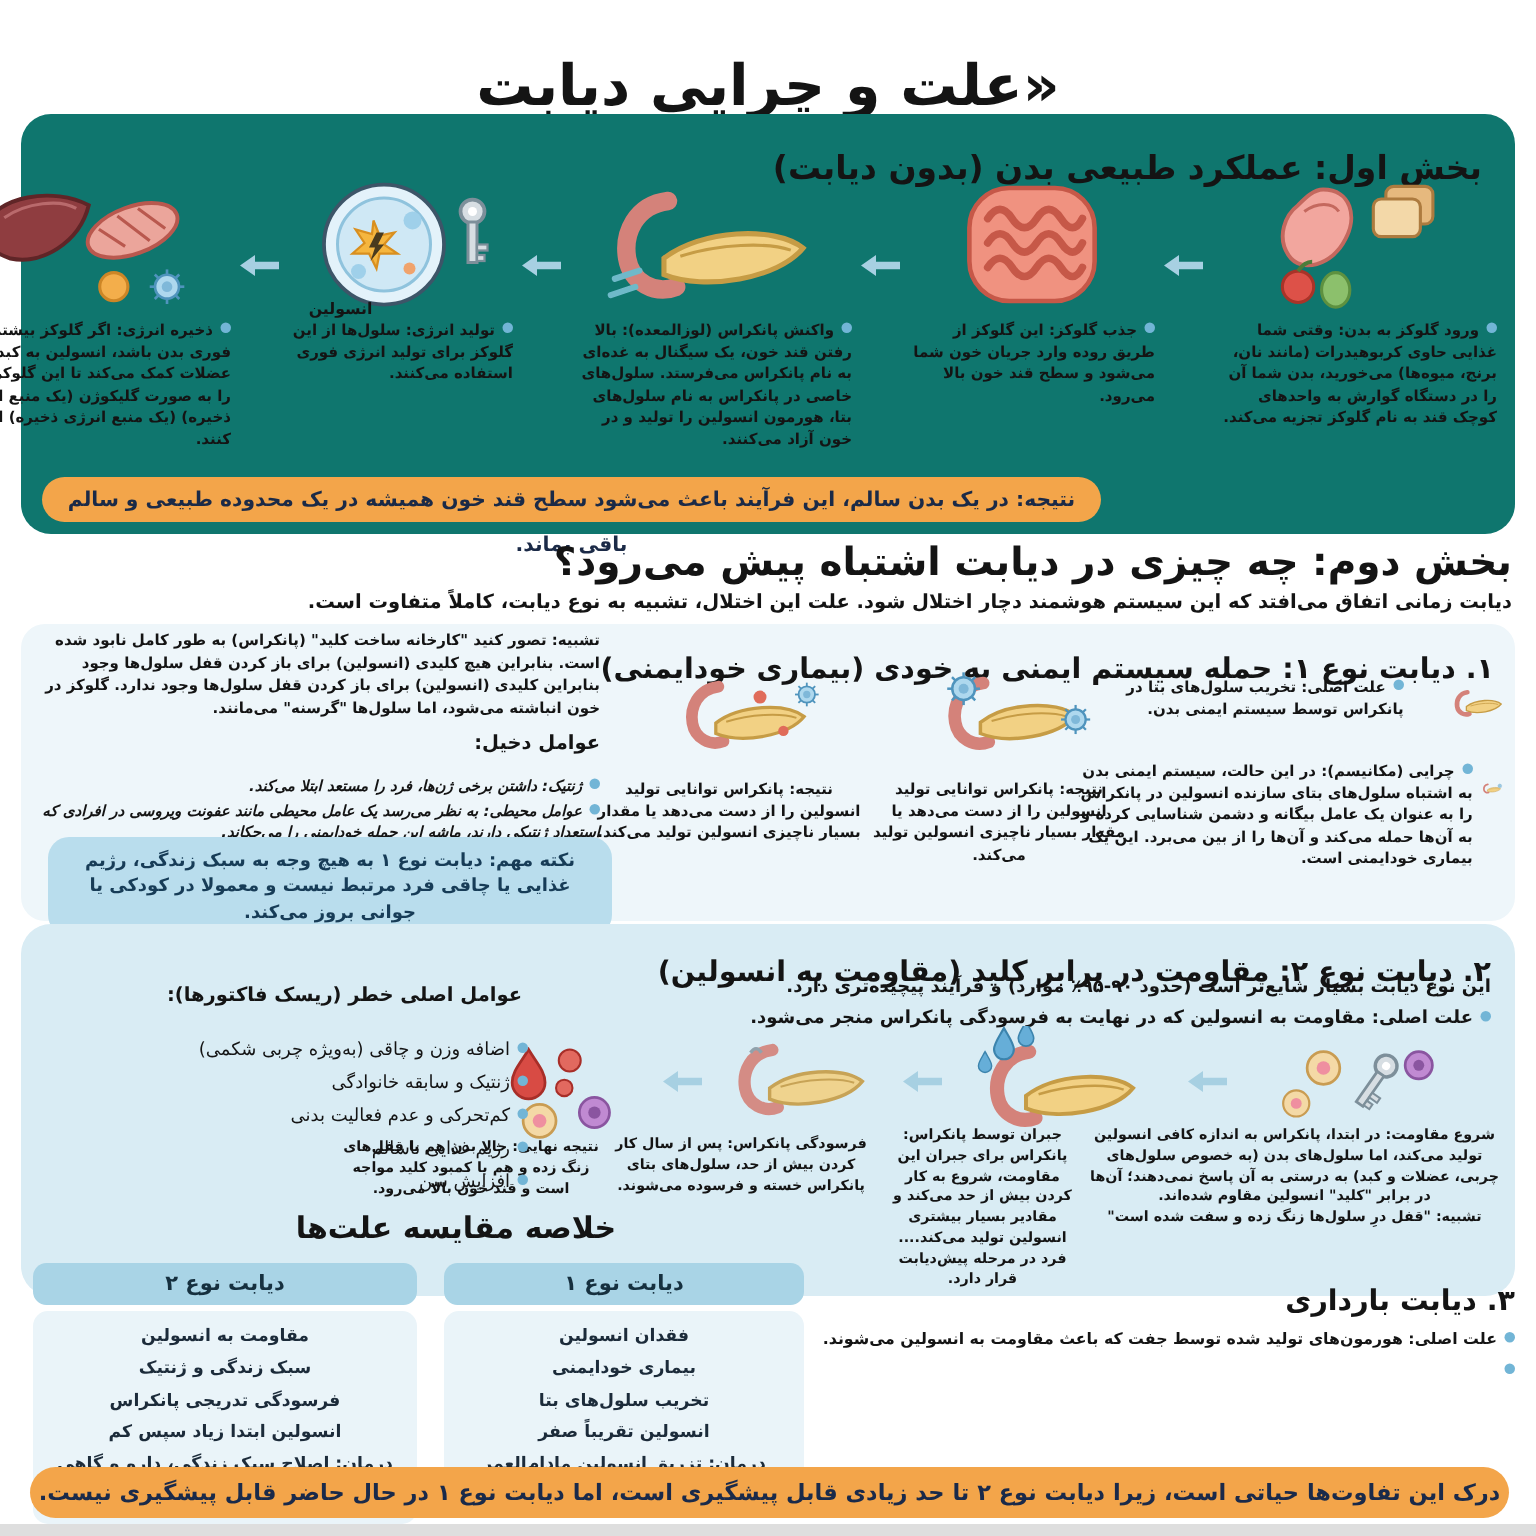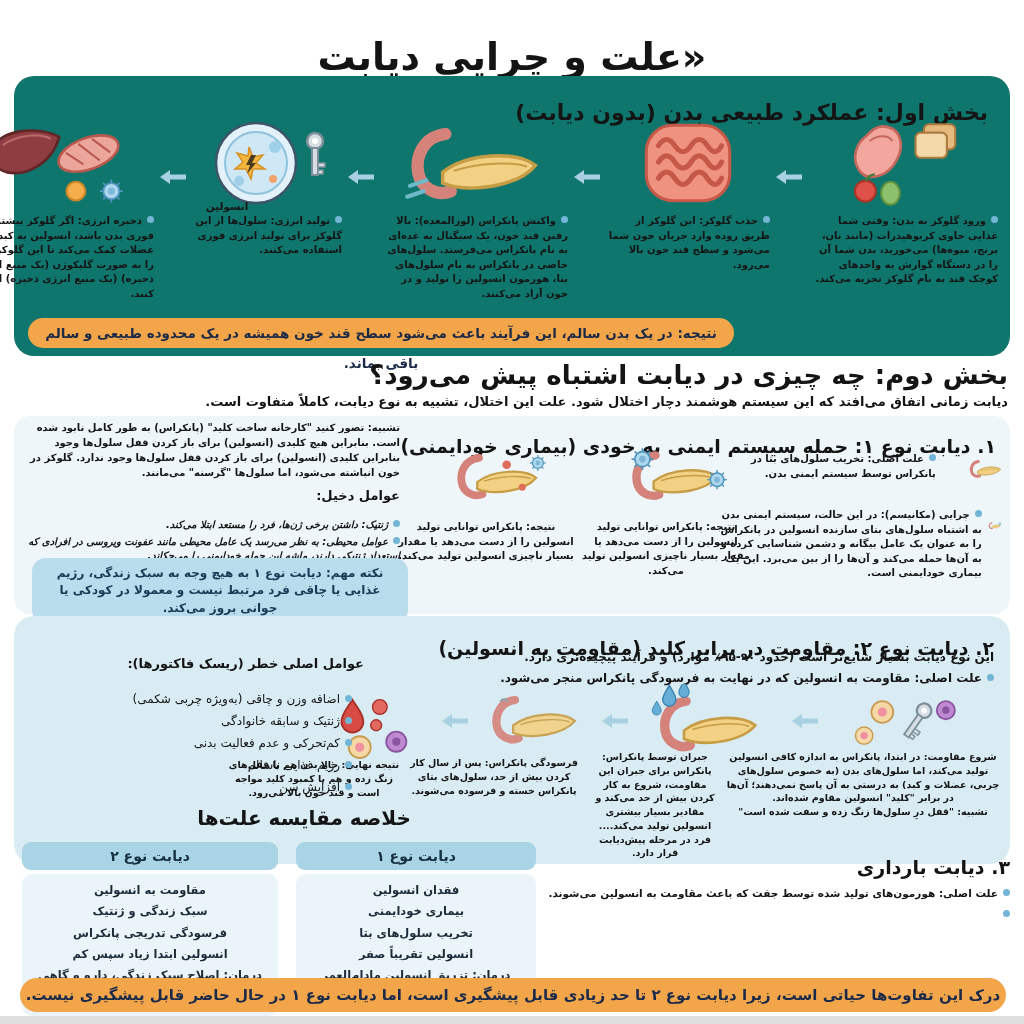--- a/index.html
+++ b/index.html
@@ -47,21 +47,21 @@
   .t2-head{top:2px;right:16px;font-size:19px;font-weight:800;}
   .t2-sub{top:34px;right:16px;font-size:12px;font-weight:700;}
   .t2-cause{top:55px;right:16px;font-size:12px;font-weight:700;}
   .t2-ic1{left:832px;top:74px;}.t2-ic2{left:628px;top:68px;}.t2-ic3{left:470px;top:76px;}.t2-ic4{left:318px;top:80px;}
   .t2-a1{left:778px;top:96px;}.t2-a2{left:588px;top:96px;}.t2-a3{left:428px;top:96px;}
   .t2-b{font-size:9.5px;font-weight:700;line-height:1.45;text-align:center;}
   .t2-b1{left:710px;top:134px;width:278px;}
   .t2-b2{left:576px;top:134px;width:130px;}
   .t2-b3{left:388px;top:140px;width:184px;}
   .t2-b4{left:214px;top:142px;width:172px;}
-  .t2-risk-h{left:20px;top:40px;width:330px;text-align:right;font-size:13px;font-weight:800;}
+  .t2-risk-h{left:4px;top:40px;width:330px;text-align:right;font-size:13px;font-weight:800;}
   .t2-risk{left:8px;width:330px;text-align:right;font-size:12px;font-weight:400;}
   .cmp-head{left:150px;top:190px;width:280px;text-align:center;font-size:20px;font-weight:800;}
   
   .cmp{top:842px;left:22px;width:514px;display:flex;flex-direction:row;gap:18px;}
   .cmp-col{display:flex;flex-direction:column;}
   .cmp-col.c1{width:240px;}.cmp-col.c2{width:256px;}
   .chip{height:28px;border-radius:9px;background:#a9d4e6;text-align:center;font-size:14px;font-weight:800;
         line-height:28px;color:#16303f;}
   .cmp-body{margin-top:4px;background:#eaf4f9;border-radius:10px;padding:6px 4px 8px;text-align:center;}
   .cmp-body span{display:block;font-size:11.5px;font-weight:700;line-height:1.85;color:#1c2b3a;}

